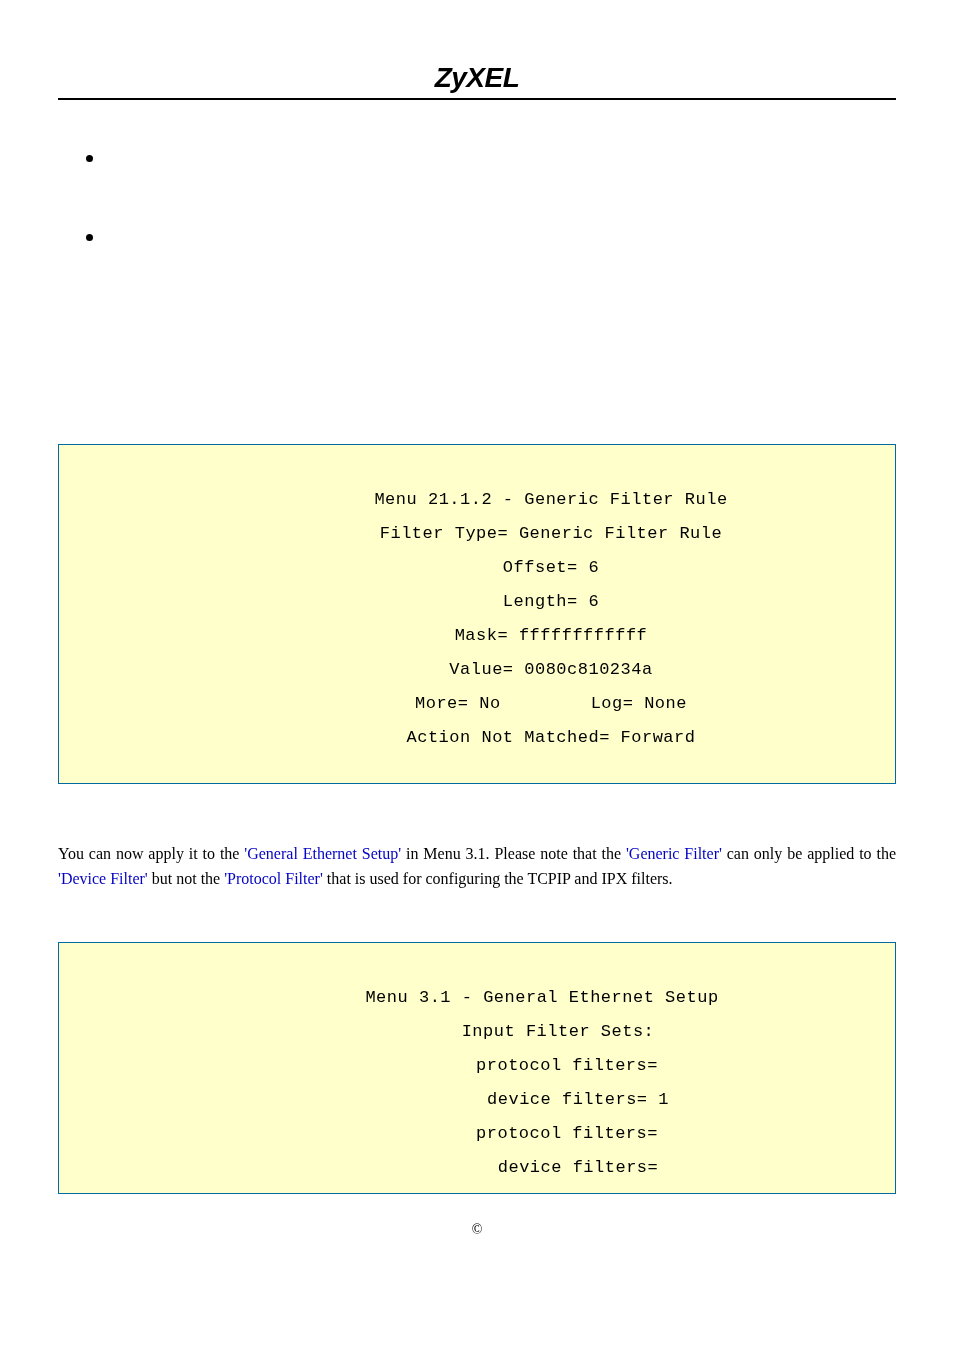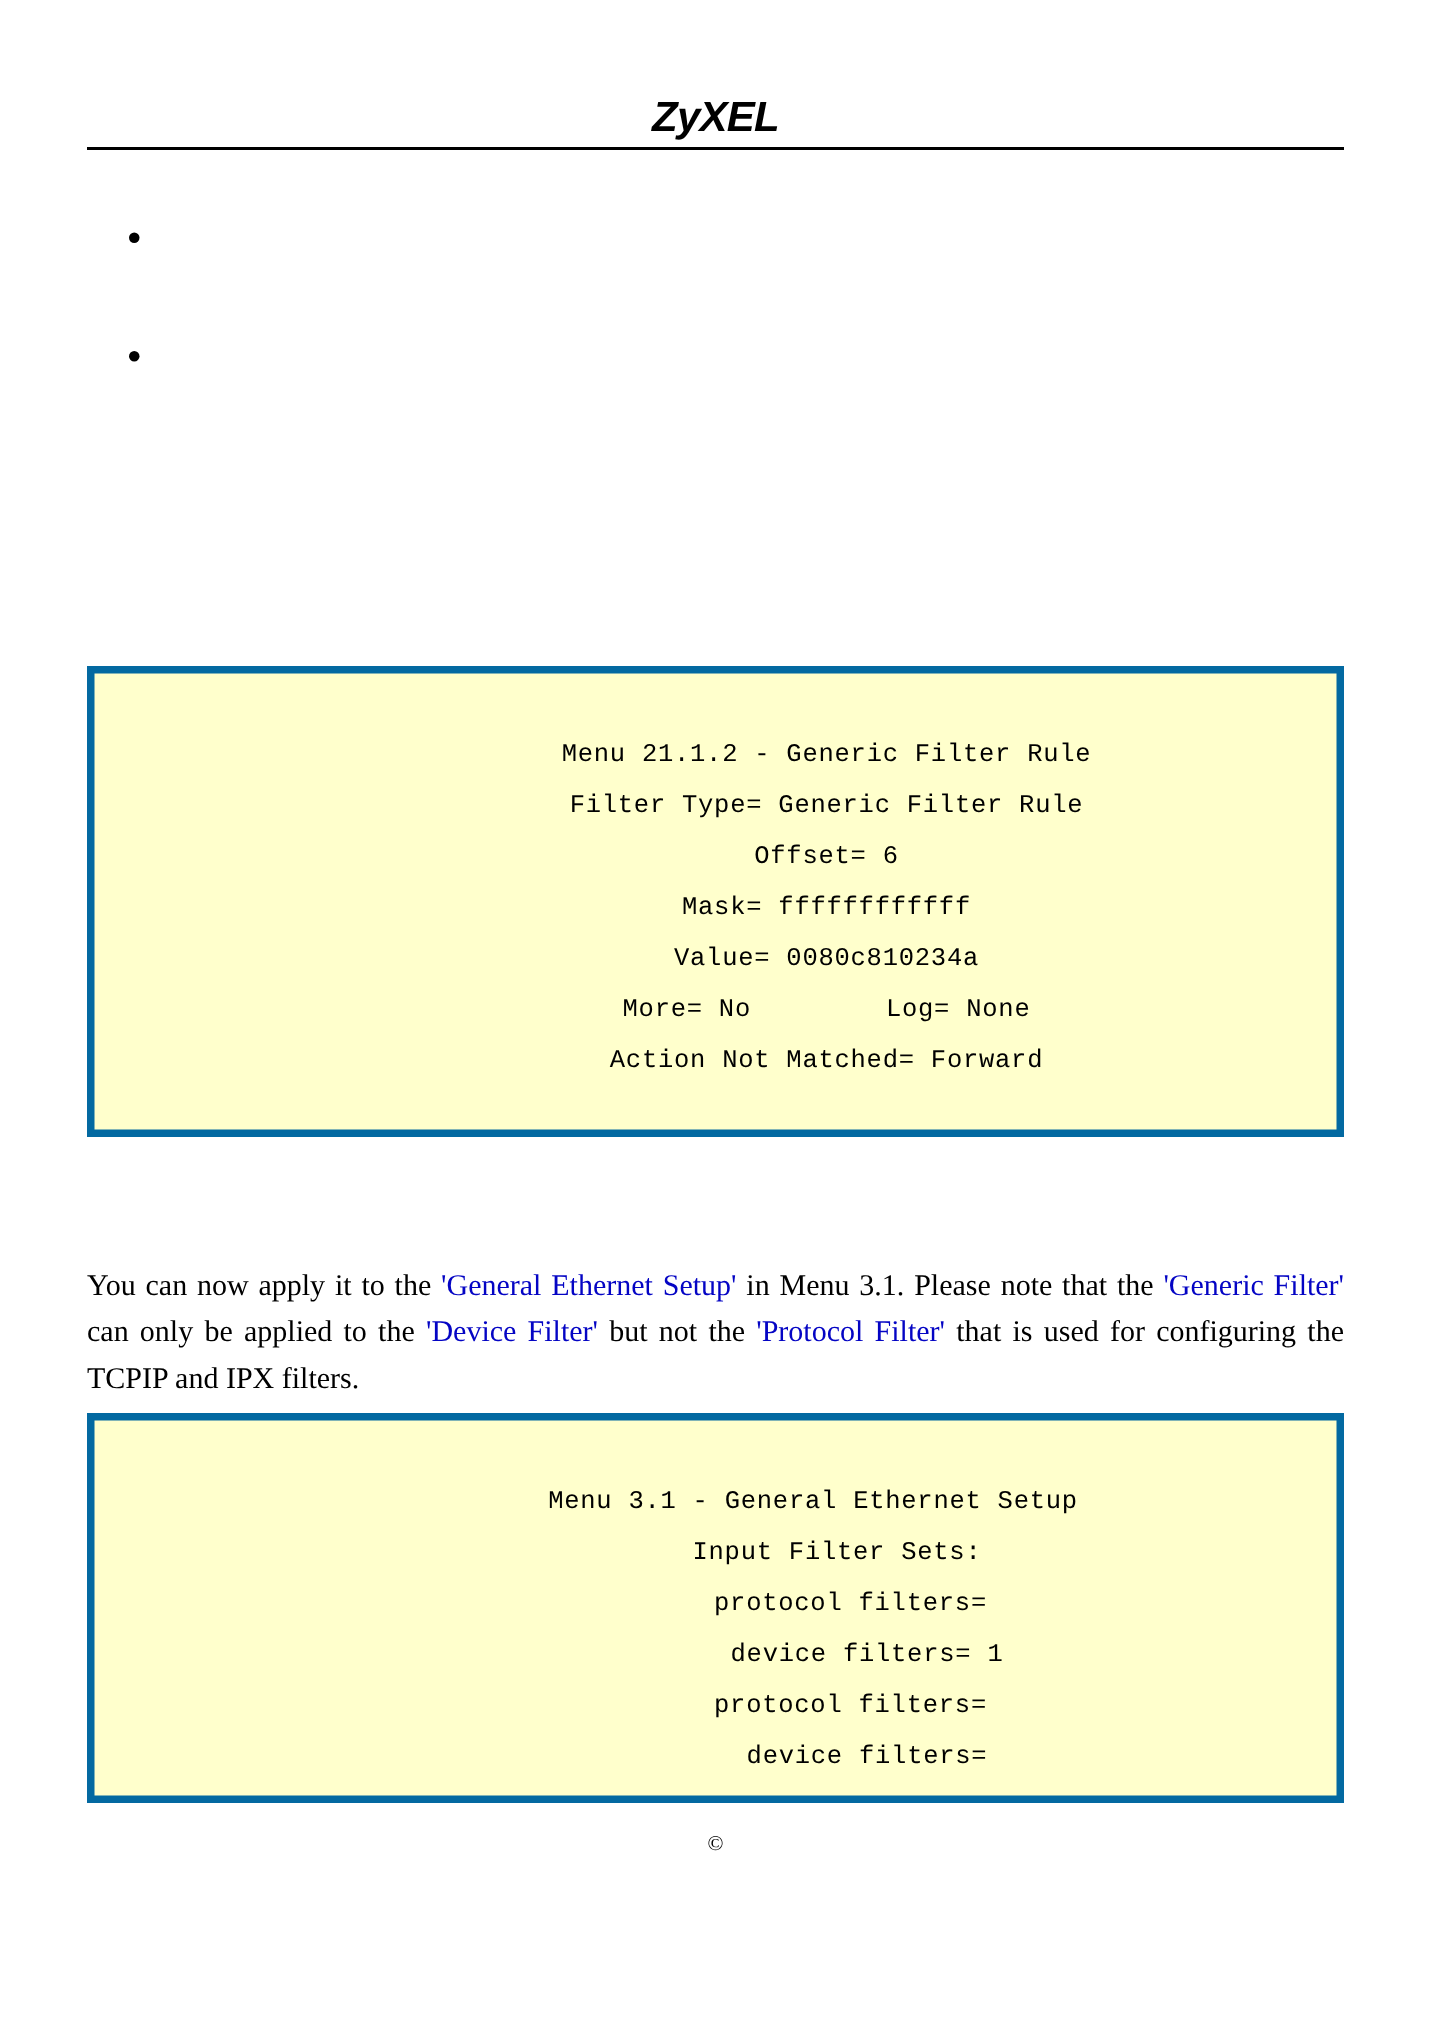--- a/index.html
+++ b/index.html
@@ -42,21 +42,21 @@
     .bullet {
       width: 7px;
       height: 7px;
       background: #000;
       border-radius: 50%;
       margin-bottom: 72px;
     }
     .code-box {
       position: absolute;
       background: #ffffcc;
-      border: 5px solid #0369a1;
+      border: 1px solid #0369a1;
       font-family: 'Courier New', monospace;
       font-size: 17px;
       color: #000;
       line-height: 2.0;
       letter-spacing: 0.5px;
     }
     .code-box-1 {
       top: 444px;
       left: 58px;
       right: 58px;
@@ -75,21 +75,21 @@
       padding-left: 50px;
     }
     .code-line-indent3 {
       padding-left: 72px;
     }
     .body-text {
       position: absolute;
       top: 842px;
       left: 58px;
       right: 58px;
-      font-size: 20px;
+      font-size: 16px;
       color: #000;
       line-height: 1.55;
       text-align: justify;
     }
     .link-text {
       color: #0404c4;
     }
     .copyright {
       position: absolute;
       top: 1222px;
@@ -110,20 +110,21 @@
 
 <div class="bullet-list">
   <div class="bullet"></div>
   <div class="bullet"></div>
 </div>
 
 <div class="code-box code-box-1">
   <div>Menu 21.1.2 - Generic Filter Rule</div>
   <div>Filter Type= Generic Filter Rule</div>
   <div>Offset= 6</div>
+  <div>Length= 6</div>
   <div>Mask= ffffffffffff</div>
   <div>Value= 0080c810234a</div>
   <div>
     <span>More= No</span><span style="display:inline-block;width:90px;"></span><span>Log= None</span>
   </div>
   <div>Action Not Matched= Forward</div>
 </div>
 
 <div class="body-text">
   <span>You can now apply it to the </span><span class="link-text">'General Ethernet Setup'</span><span> in Menu 3.1. Please note that the </span><span class="link-text">'Generic Filter'</span><span> can only be applied to the </span><span class="link-text">'Device Filter'</span><span> but not the </span><span class="link-text">'Protocol Filter'</span><span> that is used for configuring the TCPIP and IPX filters.</span>

